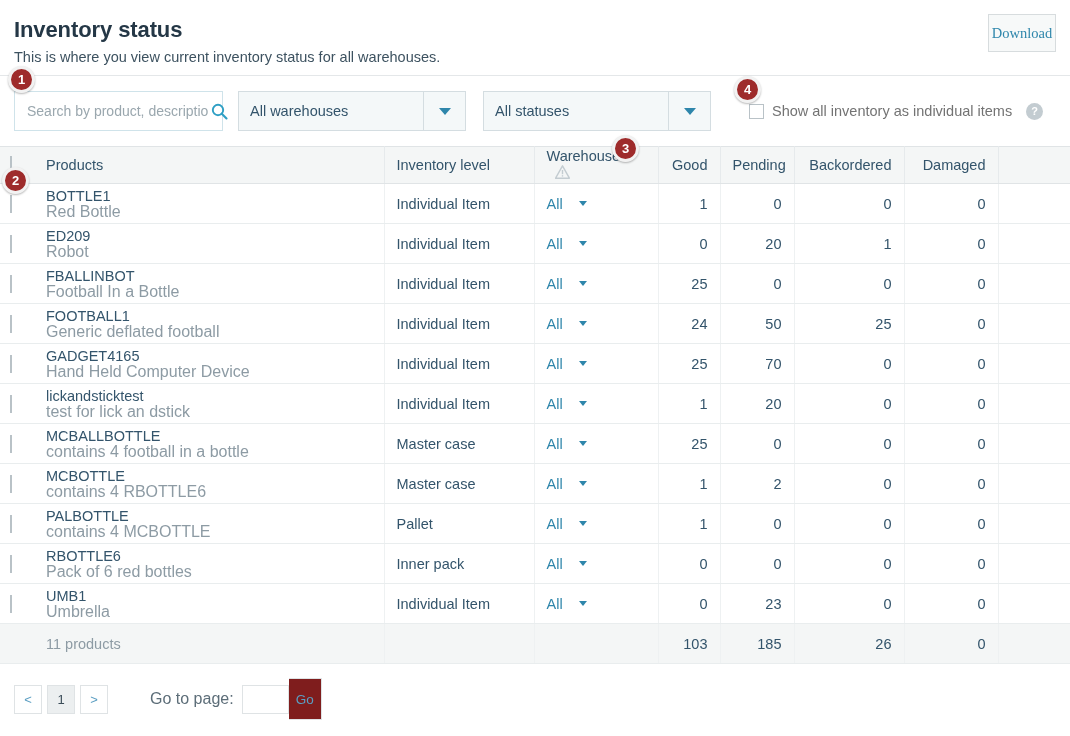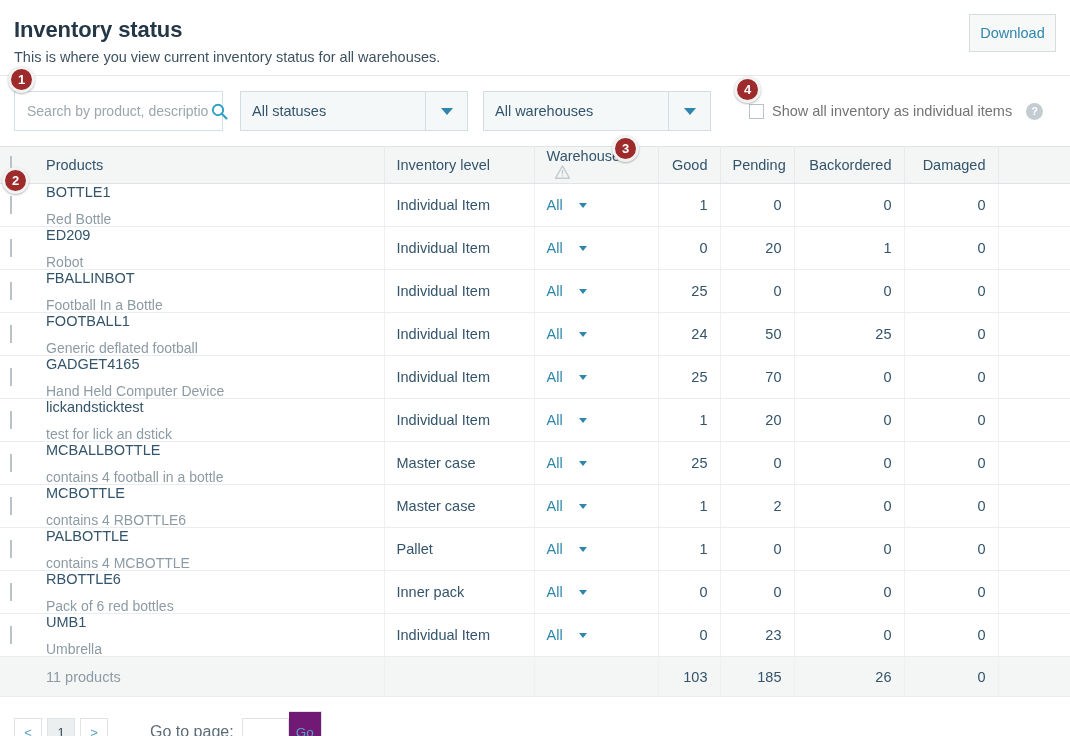--- a/index.html
+++ b/index.html
@@ -30,27 +30,27 @@
   }
   .page-subtitle {
     font-size: 14.5px;
     color: #3d5260;
     margin: 0;
   }
   .download-btn {
     position: absolute;
     right: 14px;
     top: 14px;
-    width: 87px;
+    width: 68px;
     height: 38px;
     background: #f7f9f9;
     border: 1px solid #d7dcde;
     color: #2e86ab;
     font-size: 14.5px;
-    font-family: Liberation Sans, sans-serif;
+    font-family: Liberation Serif, serif;
     cursor: pointer;
     line-height: 36px;
     text-align: center;
     padding: 0;
   }
 
   
   .toolbar {
     position: relative;
     height: 70px;
@@ -197,24 +197,24 @@
   table.inv tbody td.cbcell { padding: 0 0 0 10px; border-right: 0; }
   table.inv tbody td.num { text-align: right; }
   table.inv tbody td.endcell { border-right: 0; }
 
   .sku {
     font-size: 14.5px;
     color: #33546b;
     line-height: 16px;
   }
   .desc {
-    font-size: 14px;
+    font-size: 16px;
     color: #8d9ba4;
     line-height: 14px;
-    margin-top: 12px;
+    margin-top: 1px;
   }
   .wh-link {
     color: #2e86ab;
     display: inline-flex;
     align-items: center;
     gap: 16px;
     cursor: pointer;
   }
   .caret-sm {
     width: 0; height: 0;
@@ -274,21 +274,21 @@
     outline: none;
     font-family: "Liberation Sans", sans-serif;
     font-size: 13px;
     padding: 0 5px;
   }
   .go-btn {
     height: 42px;
     padding: 0 7px;
     border: 1px solid #dfe3e5;
     border-left: 0;
-    background: #701a75;
+    background: #7f1d1d;
     color: #5b9ec2;
     font-size: 13.5px;
     cursor: pointer;
     font-family: "Liberation Sans", sans-serif;
   }
 
   
   .badge {
     position: absolute;
     width: 27px; height: 27px;
@@ -326,29 +326,29 @@
     <div class="search-box">
       <input type="text" placeholder="Search by product, description" style="">
       <span class="search-icon">
         <svg width="17" height="17" viewBox="0 0 17 17">
           <circle cx="7" cy="7" r="5.2" fill="none" stroke="#2e9fc4" stroke-width="1.9"></circle>
           <line x1="10.8" y1="10.8" x2="15.5" y2="15.5" stroke="#2e9fc4" stroke-width="2.1" stroke-linecap="round"></line>
         </svg>
       </span>
     </div>
 
-    <div class="select-box" id="status-select">
-      <span class="sel-label">All statuses</span>
+    <div class="select-box" id="warehouse-select">
+      <span class="sel-label">All warehouses</span>
       <span class="sel-arrow">
           <i class="caret"></i>
         </span>
     </div>
 
-    <div class="select-box" id="warehouse-select">
-      <span class="sel-label">All warehouses</span>
+    <div class="select-box" id="status-select">
+      <span class="sel-label">All statuses</span>
       <span class="sel-arrow">
           <i class="caret"></i>
         </span>
     </div>
 
     <div class="checkbox-group">
       <span class="cb"></span>
       <span class="cb-label">Show all inventory as individual items</span>
       <span class="help-icon">?</span>
     </div>

